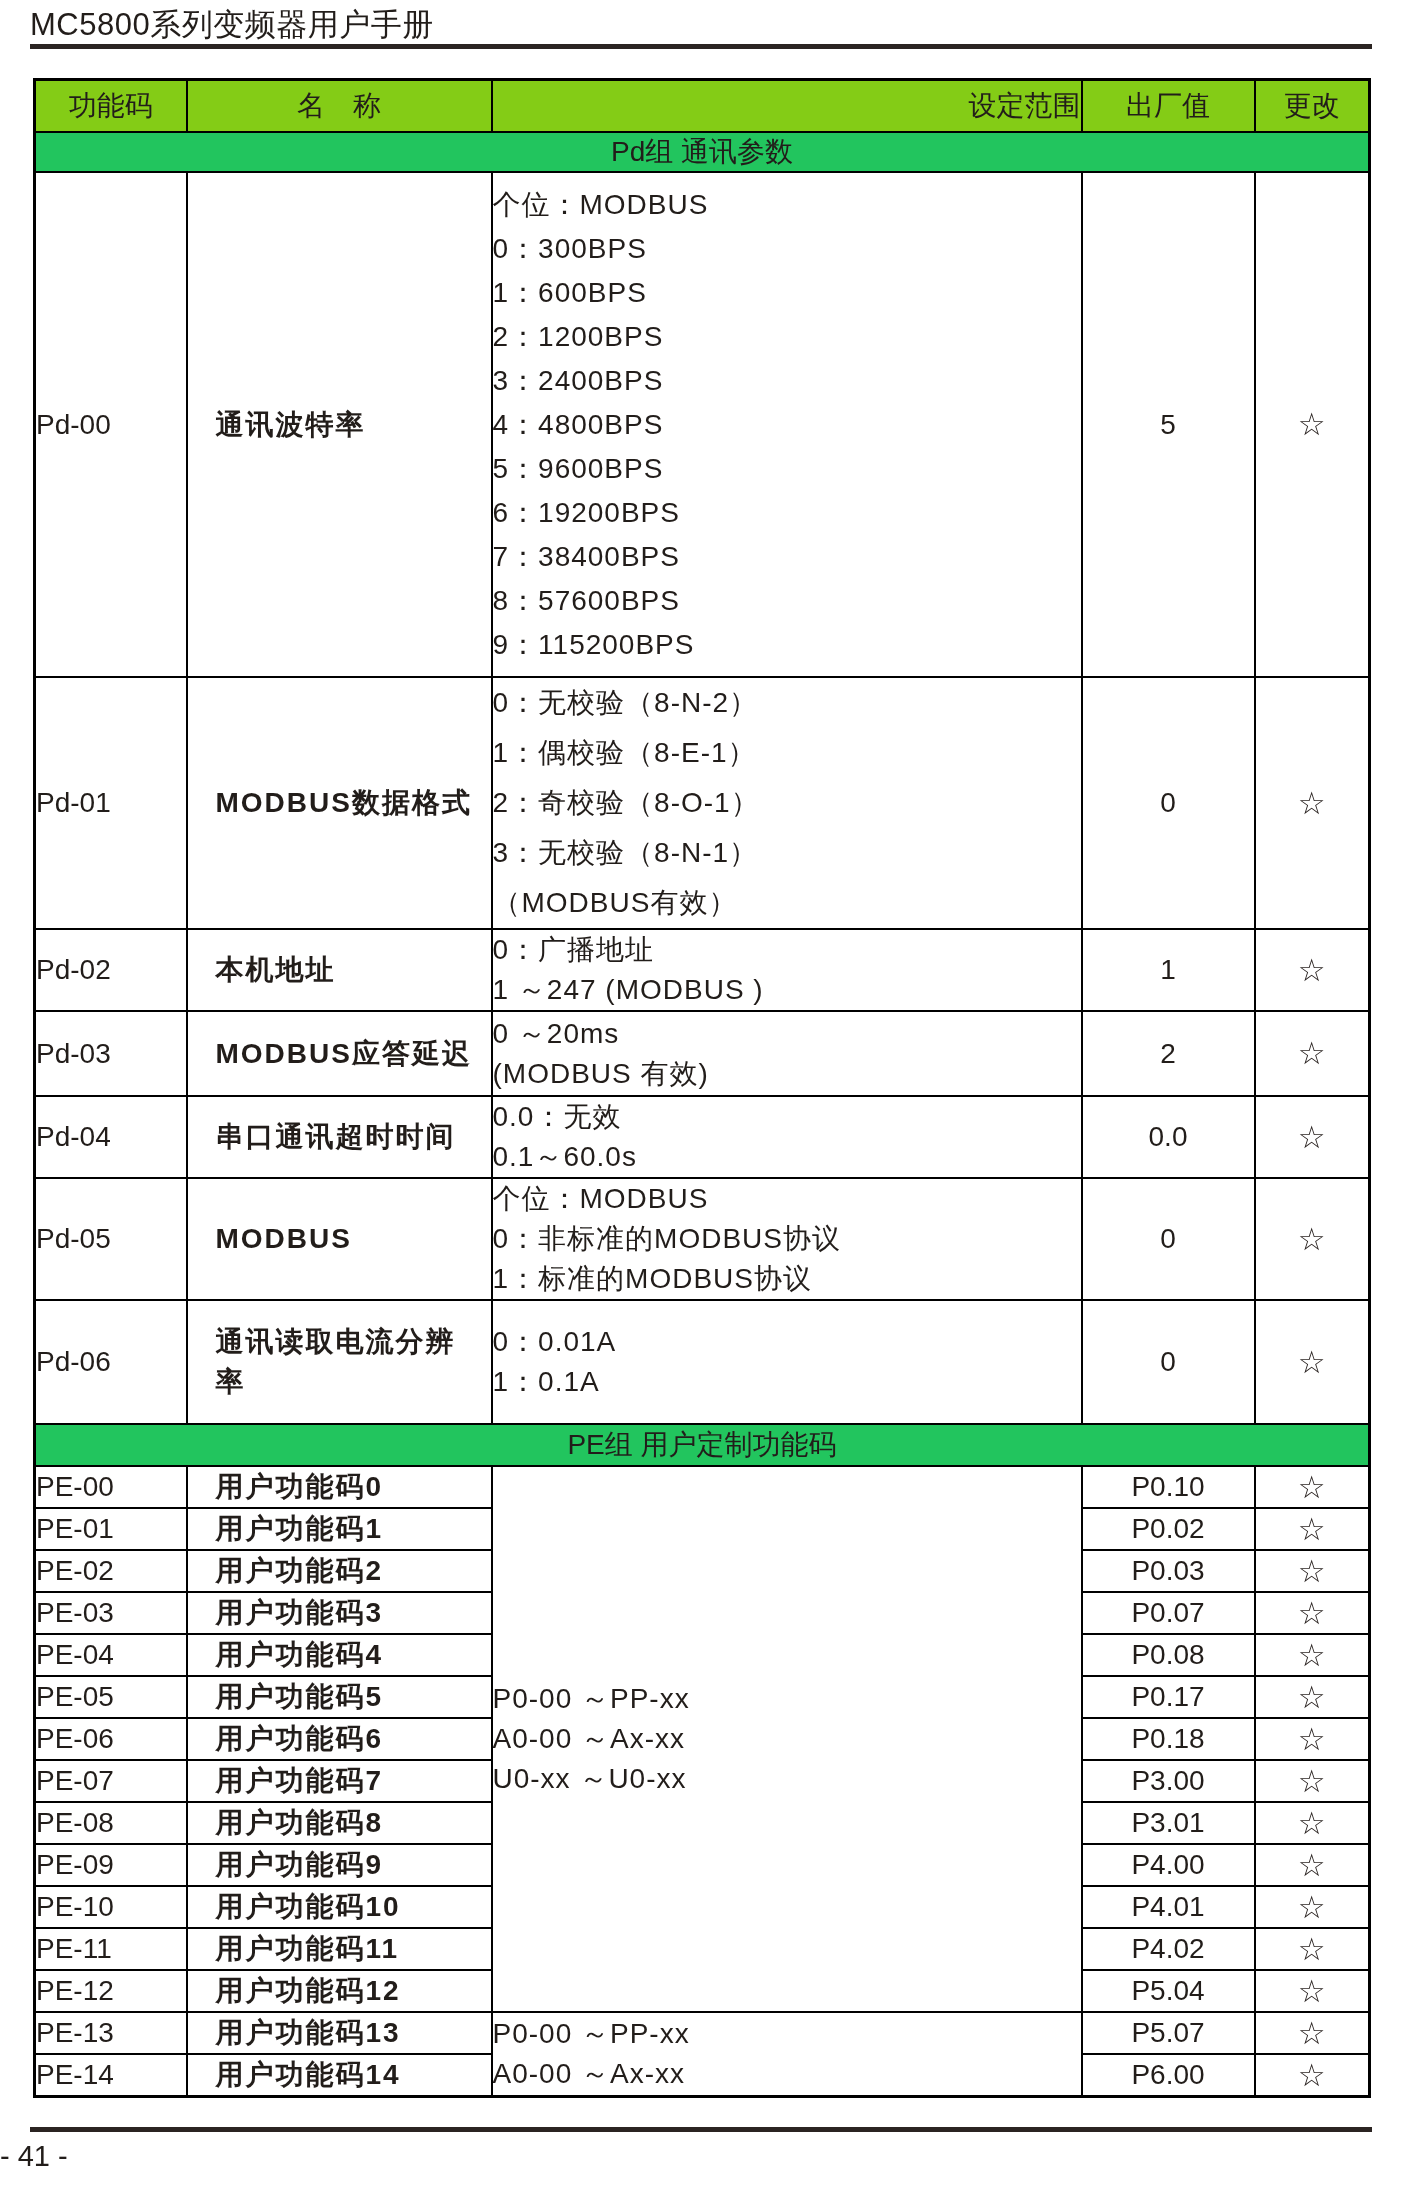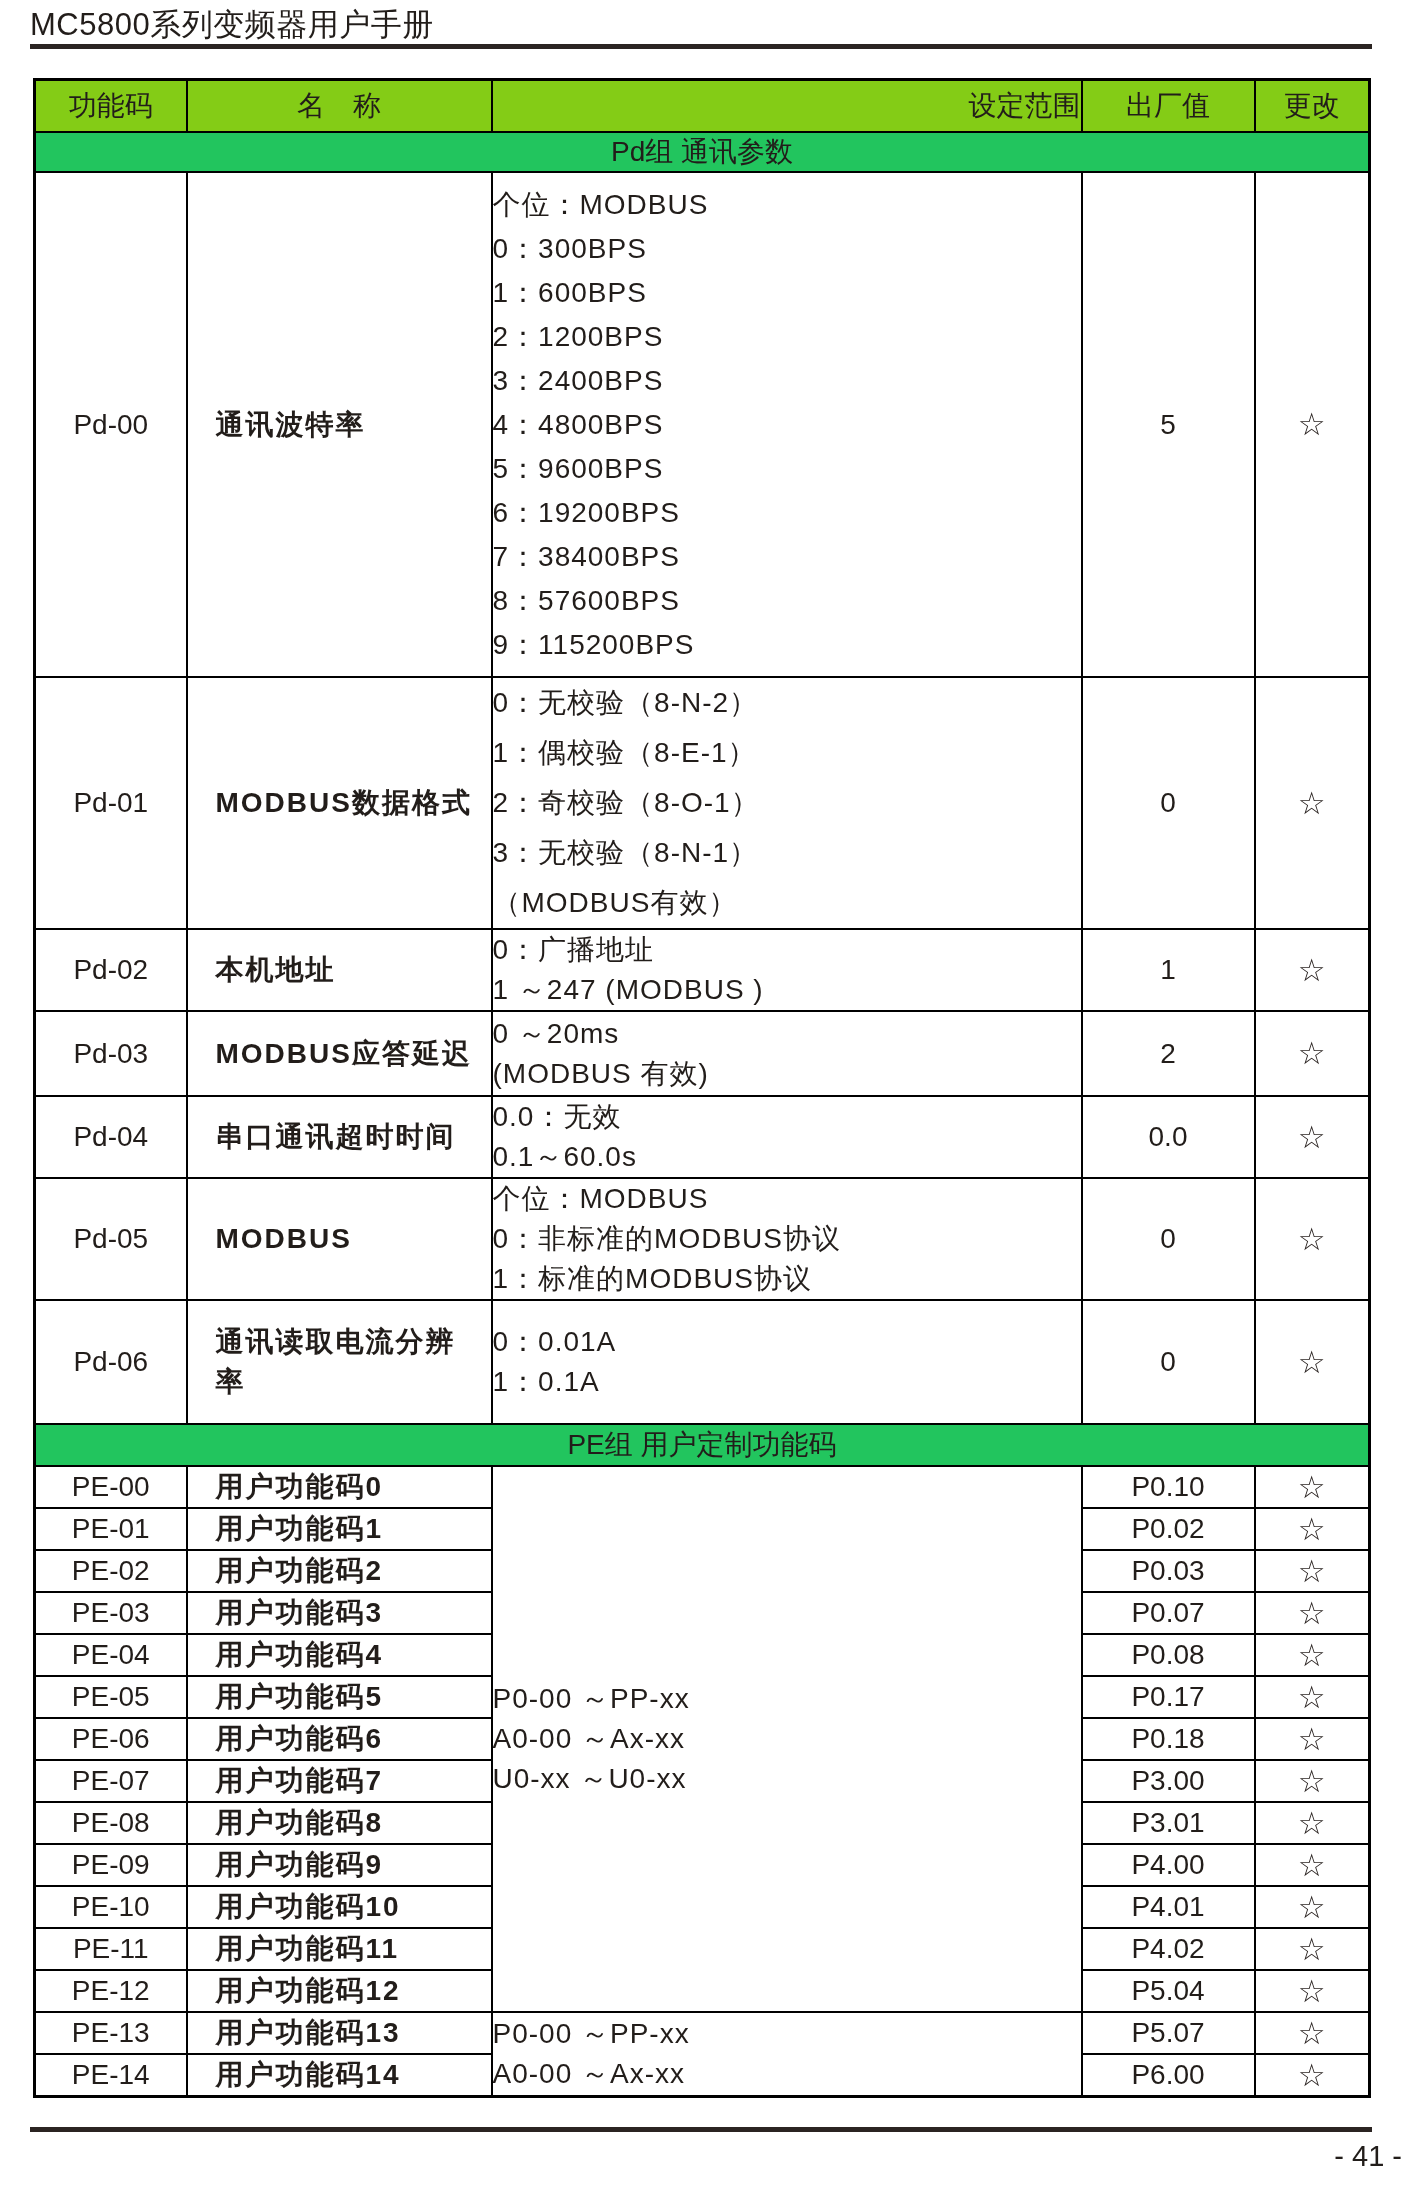--- a/index.html
+++ b/index.html
@@ -4,35 +4,35 @@
 <style>
   html,body{margin:0;padding:0;}
   body{
     width:1402px;height:2185px;background:#ffffff;position:relative;
     font-family:"Liberation Sans","DejaVu Sans",sans-serif;color:#221d1a;
   }
   .page-title{position:absolute;left:30px;top:4px;font-size:31px;letter-spacing:0.5px;}
   .rule{position:absolute;left:30px;width:1342px;height:5px;background:#2b2422;}
   .rule-top{top:44px;}
   .rule-bottom{top:2127px;}
-  .page-number{position:absolute;left:0;top:2140px;width:1402px;text-align:right;font-size:29px;}
+  .page-number{position:absolute;left:0;top:2140px;width:1402px;text-align:left;font-size:29px;}
 
   table.param{
     position:absolute;left:33px;top:78px;width:1335px;
     border-collapse:collapse;table-layout:fixed;
     border:3px solid #000;
   }
   td{
     border:2px solid #000;font-size:28px;padding:0;vertical-align:middle;
     overflow:hidden;
   }
   .hdr td{background:#84cc16;text-align:center;height:50px;}
   .hdr td.c-range-h{text-align:right;padding-left:18px;}
   .grp td{background:#22c55e;text-align:center;}
-  .c-code{text-align:center;}
+  .c-code{text-align:left;}
   .c-name{padding-left:28px;padding-right:6px;letter-spacing:2px;white-space:pre-line;line-height:40px;font-weight:bold;}
   .c-range{padding-right:4px;white-space:pre-line;letter-spacing:1px;line-height:40px;}
   .lh44{line-height:44px;}
   .lh50{line-height:50px;}
   .c-fact{text-align:center;}
   .c-star{text-align:center;font-size:31px;color:#2b2422;}
 </style>
 </head>
 <body>
 

